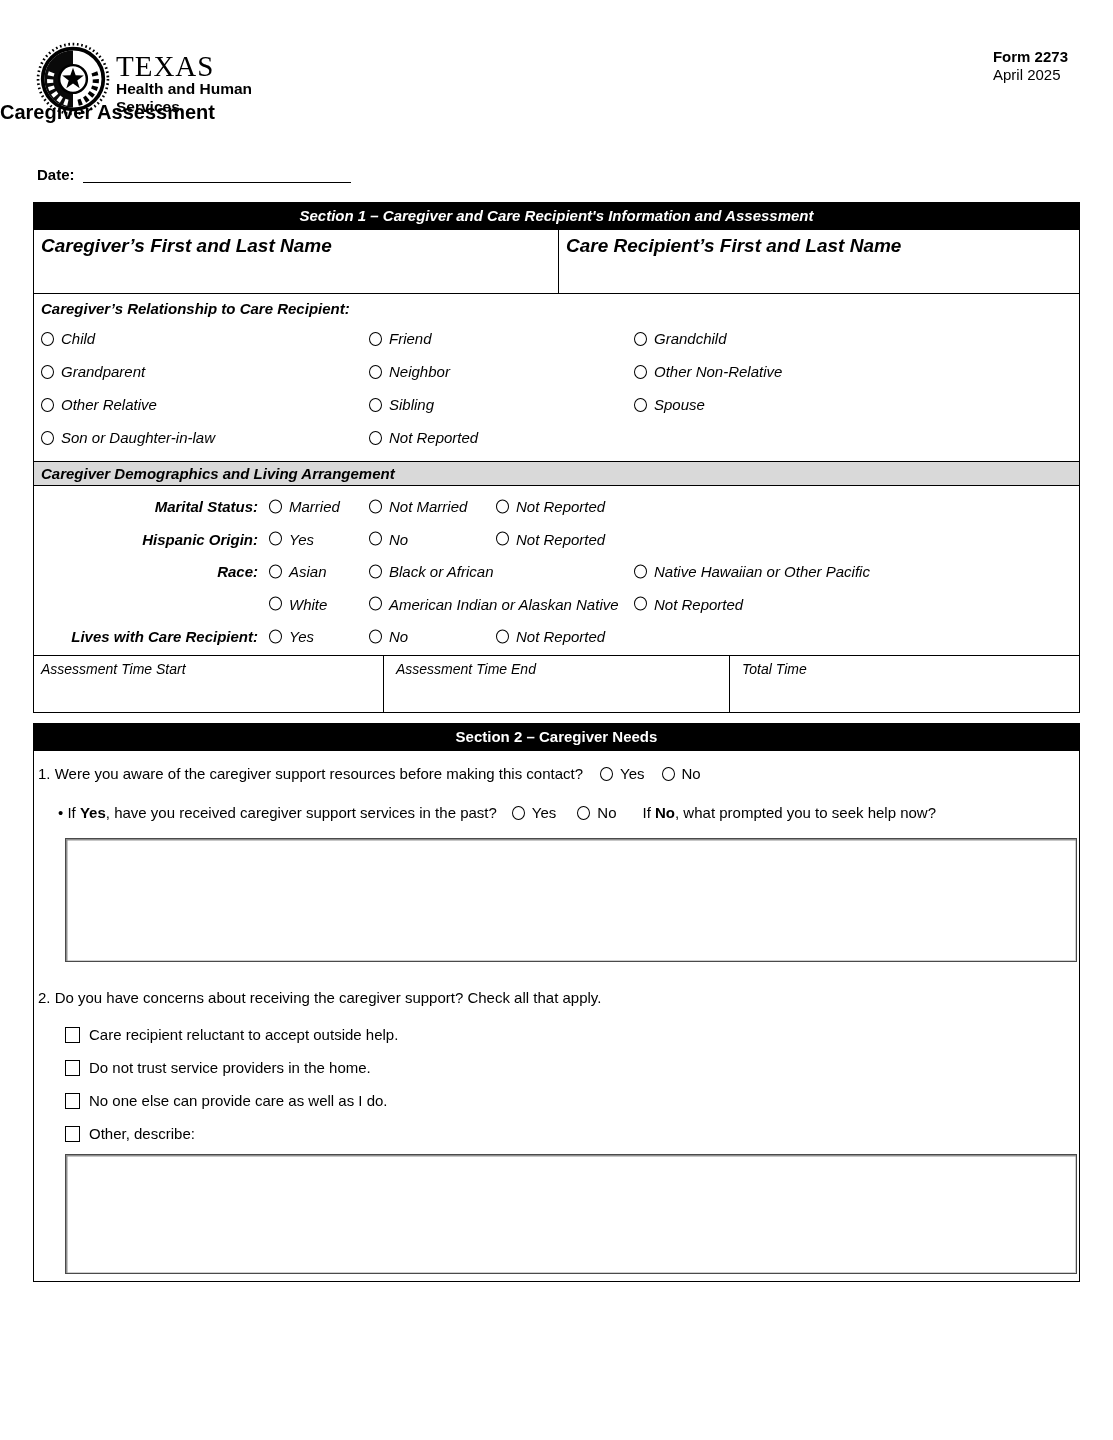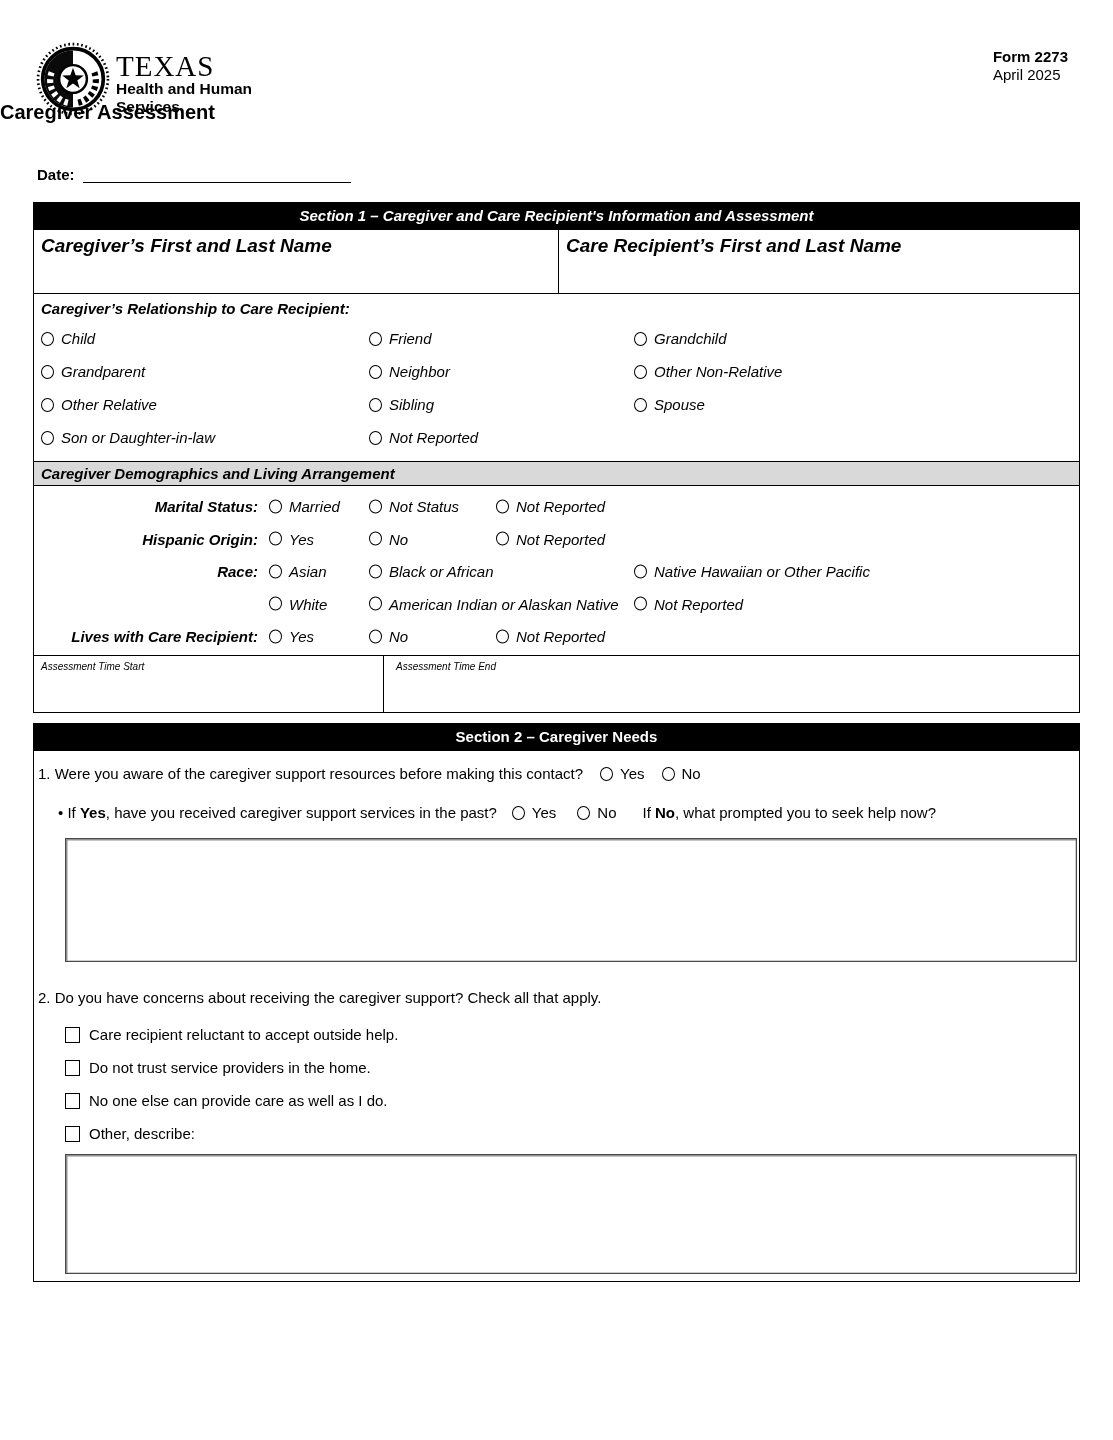--- a/index.html
+++ b/index.html
@@ -32,21 +32,21 @@
   .name-cell + .name-cell { border-left:1.5px solid #000; }
   .rel-block { padding:6px 0 7px 7px; }
   .rel-head { font-size:15px; font-weight:bold; height:22px; }
   .rel-row { display:grid; grid-template-columns:328px 265px 1fr; height:33px; align-items:center; }
   .bar-gray { background:#d9d9d9; border-top:1.5px solid #000; border-bottom:1.5px solid #000; font-size:15px; font-weight:bold; padding:3px 0 3px 7px; }
   .dem-block { padding:4px 0 2px 0; }
   .dem-row { position:relative; height:32.5px; }
   .dem-label { position:absolute; left:0; top:50%; transform:translateY(-50%); width:224px; text-align:right; font-size:15px; font-weight:bold; }
   .dem-opt { position:absolute; top:50%; transform:translateY(-50%); }
   .time-row { display:grid; grid-template-columns:349px 346px 1fr; border-top:1.5px solid #000; height:57px; }
-  .time-cell { padding:5px 7px; font-size:10px; }
+  .time-cell { padding:5px 7px; font-size:14px; }
   .time-cell + .time-cell { border-left:1.5px solid #000;padding-left:12px; }
 
   
   .sec2 { position:absolute; left:33px; top:723px; width:1047px; height:559px; border:1.5px solid #000; border-top:none; }
   .q-line { display:flex; align-items:center; font-size:15px; padding-left:4px; }
   .q1 { margin-top:13px; height:19px; }
   .q1 .opt { margin-left:17px; }
   .bullet-line { margin-top:20px; padding-left:24px; height:19px; }
   .bullet-line .opt { margin-left:15px; }
   .bullet-line .opt + .opt { margin-left:21px; }
@@ -163,21 +163,21 @@
 
     <div class="dem-block">
       <div class="dem-row">
         <span class="dem-label">Marital Status:</span>
         <span class="opt dem-opt" style="left:235px">
             <span class="radio"></span>
             <span>Married</span>
           </span>
         <span class="opt dem-opt" style="left:335px">
             <span class="radio"></span>
-            <span>Not Status</span>
+            <span>Not Married</span>
           </span>
         <span class="opt dem-opt" style="left:462px">
             <span class="radio"></span>
             <span>Not Reported</span>
           </span>
       </div>
       <div class="dem-row">
         <span class="dem-label">Hispanic Origin:</span>
         <span class="opt dem-opt" style="left:235px">
             <span class="radio"></span>
@@ -237,20 +237,23 @@
           </span>
       </div>
     </div>
 
     <div class="time-row">
       <div class="time-cell">
         <span>Assessment Time Start</span>
       </div>
       <div class="time-cell">
         <span>Assessment Time End</span>
+      </div>
+      <div class="time-cell">
+        <span>Total Time</span>
       </div>
     </div>
   </div>
 
   <div class="sec2">
     <div class="bar-black">Section 2 – Caregiver Needs</div>
 
     <div class="q-line q1">
       <span>1. Were you aware of the caregiver support resources before making this contact?</span>
       <span class="opt">

